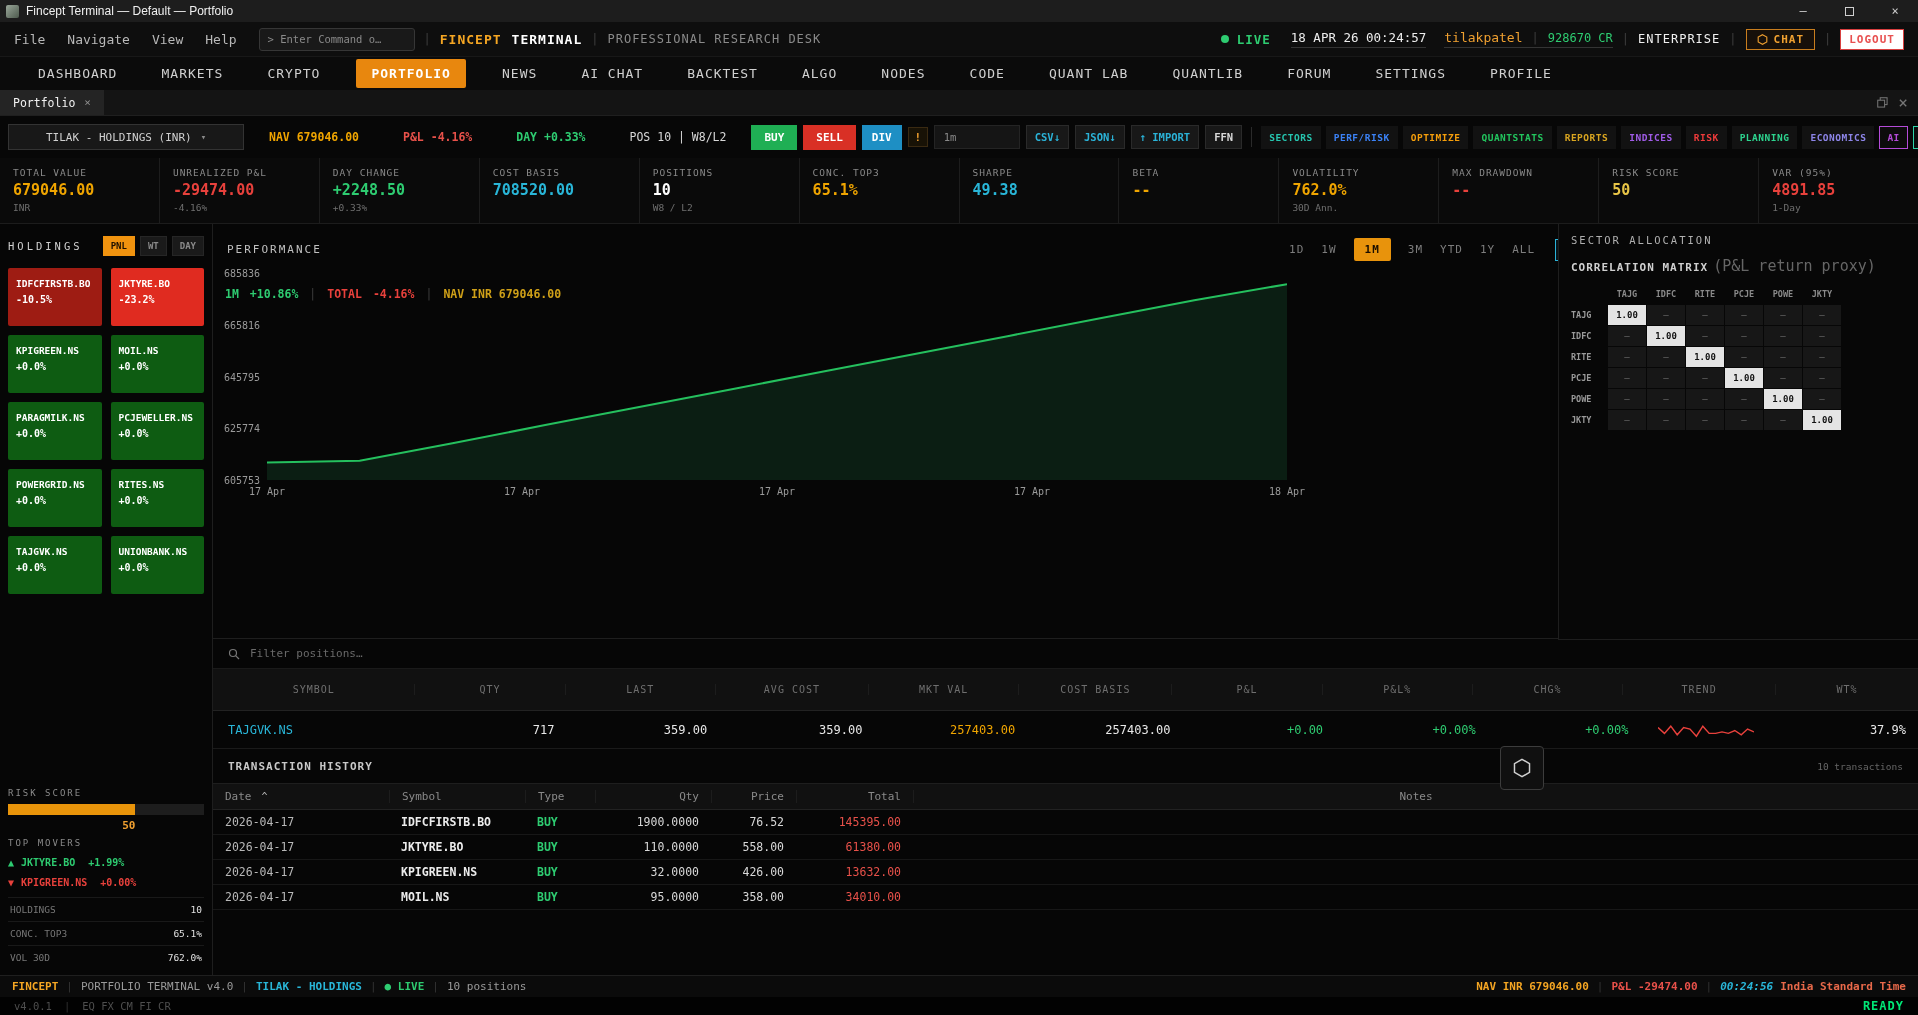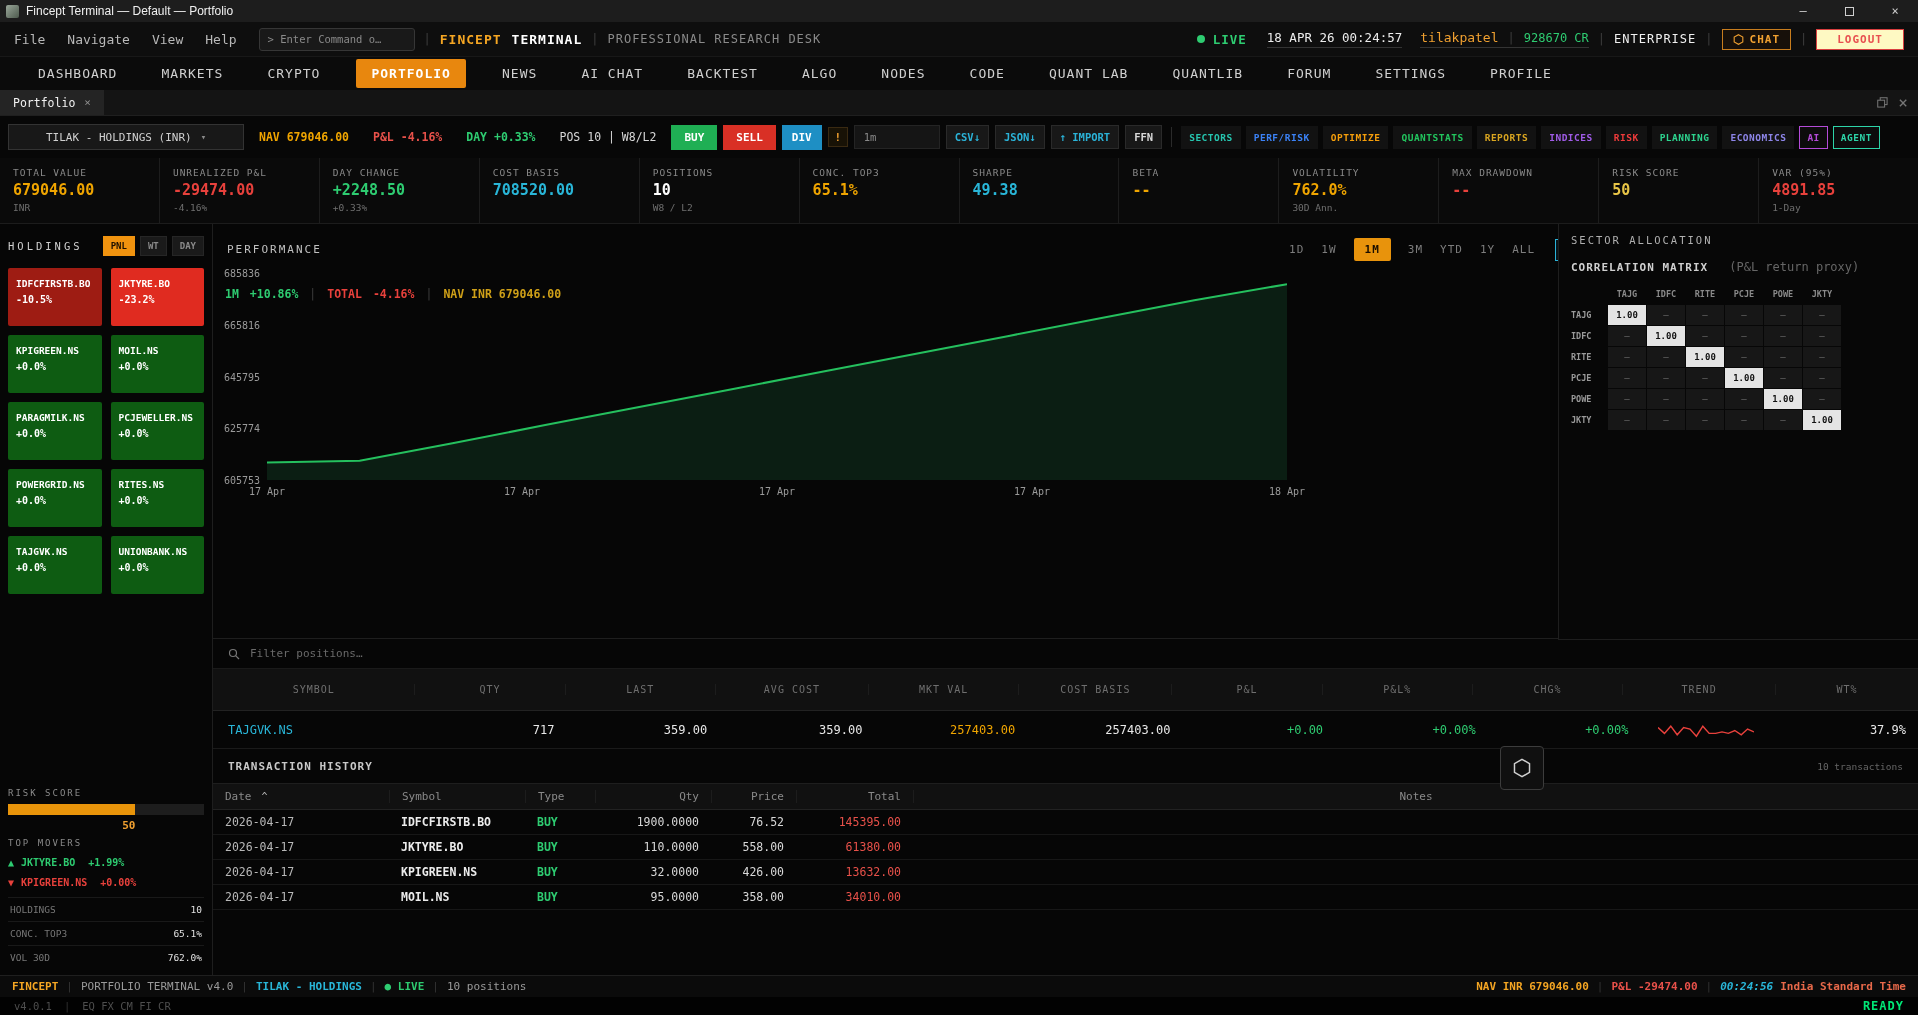--- a/index.html
+++ b/index.html
@@ -24,38 +24,38 @@
   .desk{color:#8a8a8a;font-size:12px;letter-spacing:1px;}
   .live-dot{width:8px;height:8px;border-radius:50%;background:#2ecc71;margin-left:auto;margin-right:8px;flex:none;}
   .live-txt{color:#2ecc71;font-weight:bold;font-size:12.5px;letter-spacing:1px;}
   .datetime{color:#ececec;font-size:12.5px;margin-left:20px;border-bottom:1px solid #343434;padding-bottom:2px;}
   .user-group{margin-left:18px;border-bottom:1px solid #343434;padding-bottom:2px;display:flex;align-items:center;}
   .username{color:#f0a030;font-size:13px;}
   .balance{color:#2ecc71;font-size:12px;}
   .plan{color:#f0f0f0;font-size:12px;letter-spacing:1px;}
   .chat-btn{display:flex;align-items:center;gap:6px;background:#17100a;border:1px solid #c87d1e;color:#f0a030;
             font-family:inherit;font-size:11px;font-weight:bold;letter-spacing:1px;padding:3px 10px;}
-  .logout-btn{background:#fef9c3;border:1px solid #d84040;color:#e85050;font-family:inherit;font-size:11px;
-              font-weight:bold;letter-spacing:1px;padding:3px 20px;}
+  .logout-btn{background:#ffffff;border:1px solid #d84040;color:#e85050;font-family:inherit;font-size:11px;
+              font-weight:bold;letter-spacing:1px;padding:3px 8px;}
   
   .navtabs{height:33px;background:#0b0b0b;display:flex;align-items:center;padding:0 30px;flex:none;}
   .navtabs-inner{width:1530px;display:flex;justify-content:space-between;align-items:center;}
   .nav-tab{font-size:13px;color:#d0d0d0;letter-spacing:1px;padding:5px 8px;}
   .nav-tab.active{background:#e8870e;color:#fff;font-weight:bold;border-radius:2px;padding:7px 15px;}
   
   .tabbar{height:26px;background:#141414;border-bottom:1px solid #1f1f1f;display:flex;align-items:center;flex:none;}
   .doc-tab{height:100%;display:flex;align-items:center;gap:9px;background:#242424;padding:0 13px;font-size:11.5px;color:#f2f2f2;}
   .tab-close{color:#8f8f8f;font-size:11px;}
   .tabbar-icons{margin-left:auto;margin-right:10px;display:flex;gap:10px;align-items:center;color:#777;}
   
   .toolbar{height:42px;display:flex;align-items:center;gap:6px;padding:0 8px;background:#070707;flex:none;white-space:nowrap;}
   .port-select{width:236px;height:26px;background:#181818;border:1px solid #333;color:#d0d0d0;font-size:11px;
                display:flex;align-items:center;justify-content:center;gap:9px;flex:none;}
   .caret{color:#8a8a8a;font-size:9px;}
-  .tb-stat{font-size:11.5px;font-weight:bold;margin:0 9px;flex:none;}
+  .tb-stat{font-size:11.5px;font-weight:bold;margin:0 19px;flex:none;}
   .tb-nav{color:#f0a500;} .tb-pnl{color:#e8514a;} .tb-day{color:#2ecc71;} .tb-pos{color:#d8d8d8;font-weight:normal;}
   .tr-btn{font-family:inherit;font-size:11px;font-weight:bold;color:#fff;border:none;padding:6px 13px;flex:none;}
   .buy{background:#1faf54;} .sell{background:#d93025;} .div{background:#1e8fc4;padding:6px 10px;}
   .alert-btn{width:20px;height:20px;background:#181206;border:1px solid #3a2a12;color:#f0a030;font-weight:bold;
              font-size:11px;display:flex;align-items:center;justify-content:center;flex:none;}
   .tf-box{width:86px;height:24px;background:#151515;border:1px solid #242424;color:#8a8a8a;font-size:10.5px;
           display:flex;align-items:center;padding-left:9px;flex:none;}
   .act-btn{background:#181818;border:1px solid #2a2a2a;padding:5px 8px;font-family:inherit;font-size:10.5px;font-weight:bold;flex:none;}
   .tool-btn{background:#121212;border:1px solid #121212;padding:5px 7px;font-family:inherit;font-size:9.5px;font-weight:bold;letter-spacing:0.5px;flex:none;}
   .tool-btn.bordered{background:#0c0c0c;}
@@ -115,21 +115,21 @@
                border-bottom:1px solid #1e1e1e;background:#070707;padding-top:10px;}
   .rp-title{font-size:10.5px;color:#b0b0b0;letter-spacing:2px;margin:0 0 2px 12px;}
   .sector-area{position:relative;height:172px;}
   .donut-box{position:absolute;left:38px;top:30px;}
   .legend{position:absolute;right:8px;top:10px;display:flex;flex-direction:column;gap:10px;}
   .leg-item{display:flex;align-items:center;gap:6px;font-size:10.5px;white-space:nowrap;}
   .swatch{width:10px;height:10px;flex:none;}
   .leg-label{color:#e8e8e8;} .leg-extra{font-weight:bold;} .leg-pct{color:#e8e8e8;margin-left:5px;}
   .corr-block{margin-top:10px;padding-left:12px;}
   .corr-title{font-size:11px;font-weight:bold;color:#d0d0d0;letter-spacing:1px;}
-  .corr-sub{color:#666;font-size:12px;margin-left:21px;font-weight:normal;}
+  .corr-sub{color:#666;font-size:15px;margin-left:5px;font-weight:normal;}
   .matrix{margin-top:9px;}
   .mrow{display:flex;margin-bottom:1px;}
   .mcell{width:38px;height:20px;margin-right:1px;display:flex;align-items:center;justify-content:center;
          background:#171717;color:#707070;font-size:9px;flex:none;}
   .mlab{width:36px;background:transparent;justify-content:flex-start;color:#9a9a9a;font-weight:bold;font-size:8.5px;}
   .mhead{background:transparent;color:#8a8a8a;font-weight:bold;font-size:8.5px;}
   .mdiag{background:#e4e4e4;color:#111;font-weight:bold;}
   
   .bottom-block{margin-top:6px;border-top:1px solid #1e1e1e;flex:1;min-height:0;overflow:hidden;display:flex;flex-direction:column;}
   .filter-row{height:30px;flex:none;display:flex;align-items:center;gap:10px;padding:0 15px;border-bottom:1px solid #1a1a1a;color:#6a6a6a;font-size:11px;}

